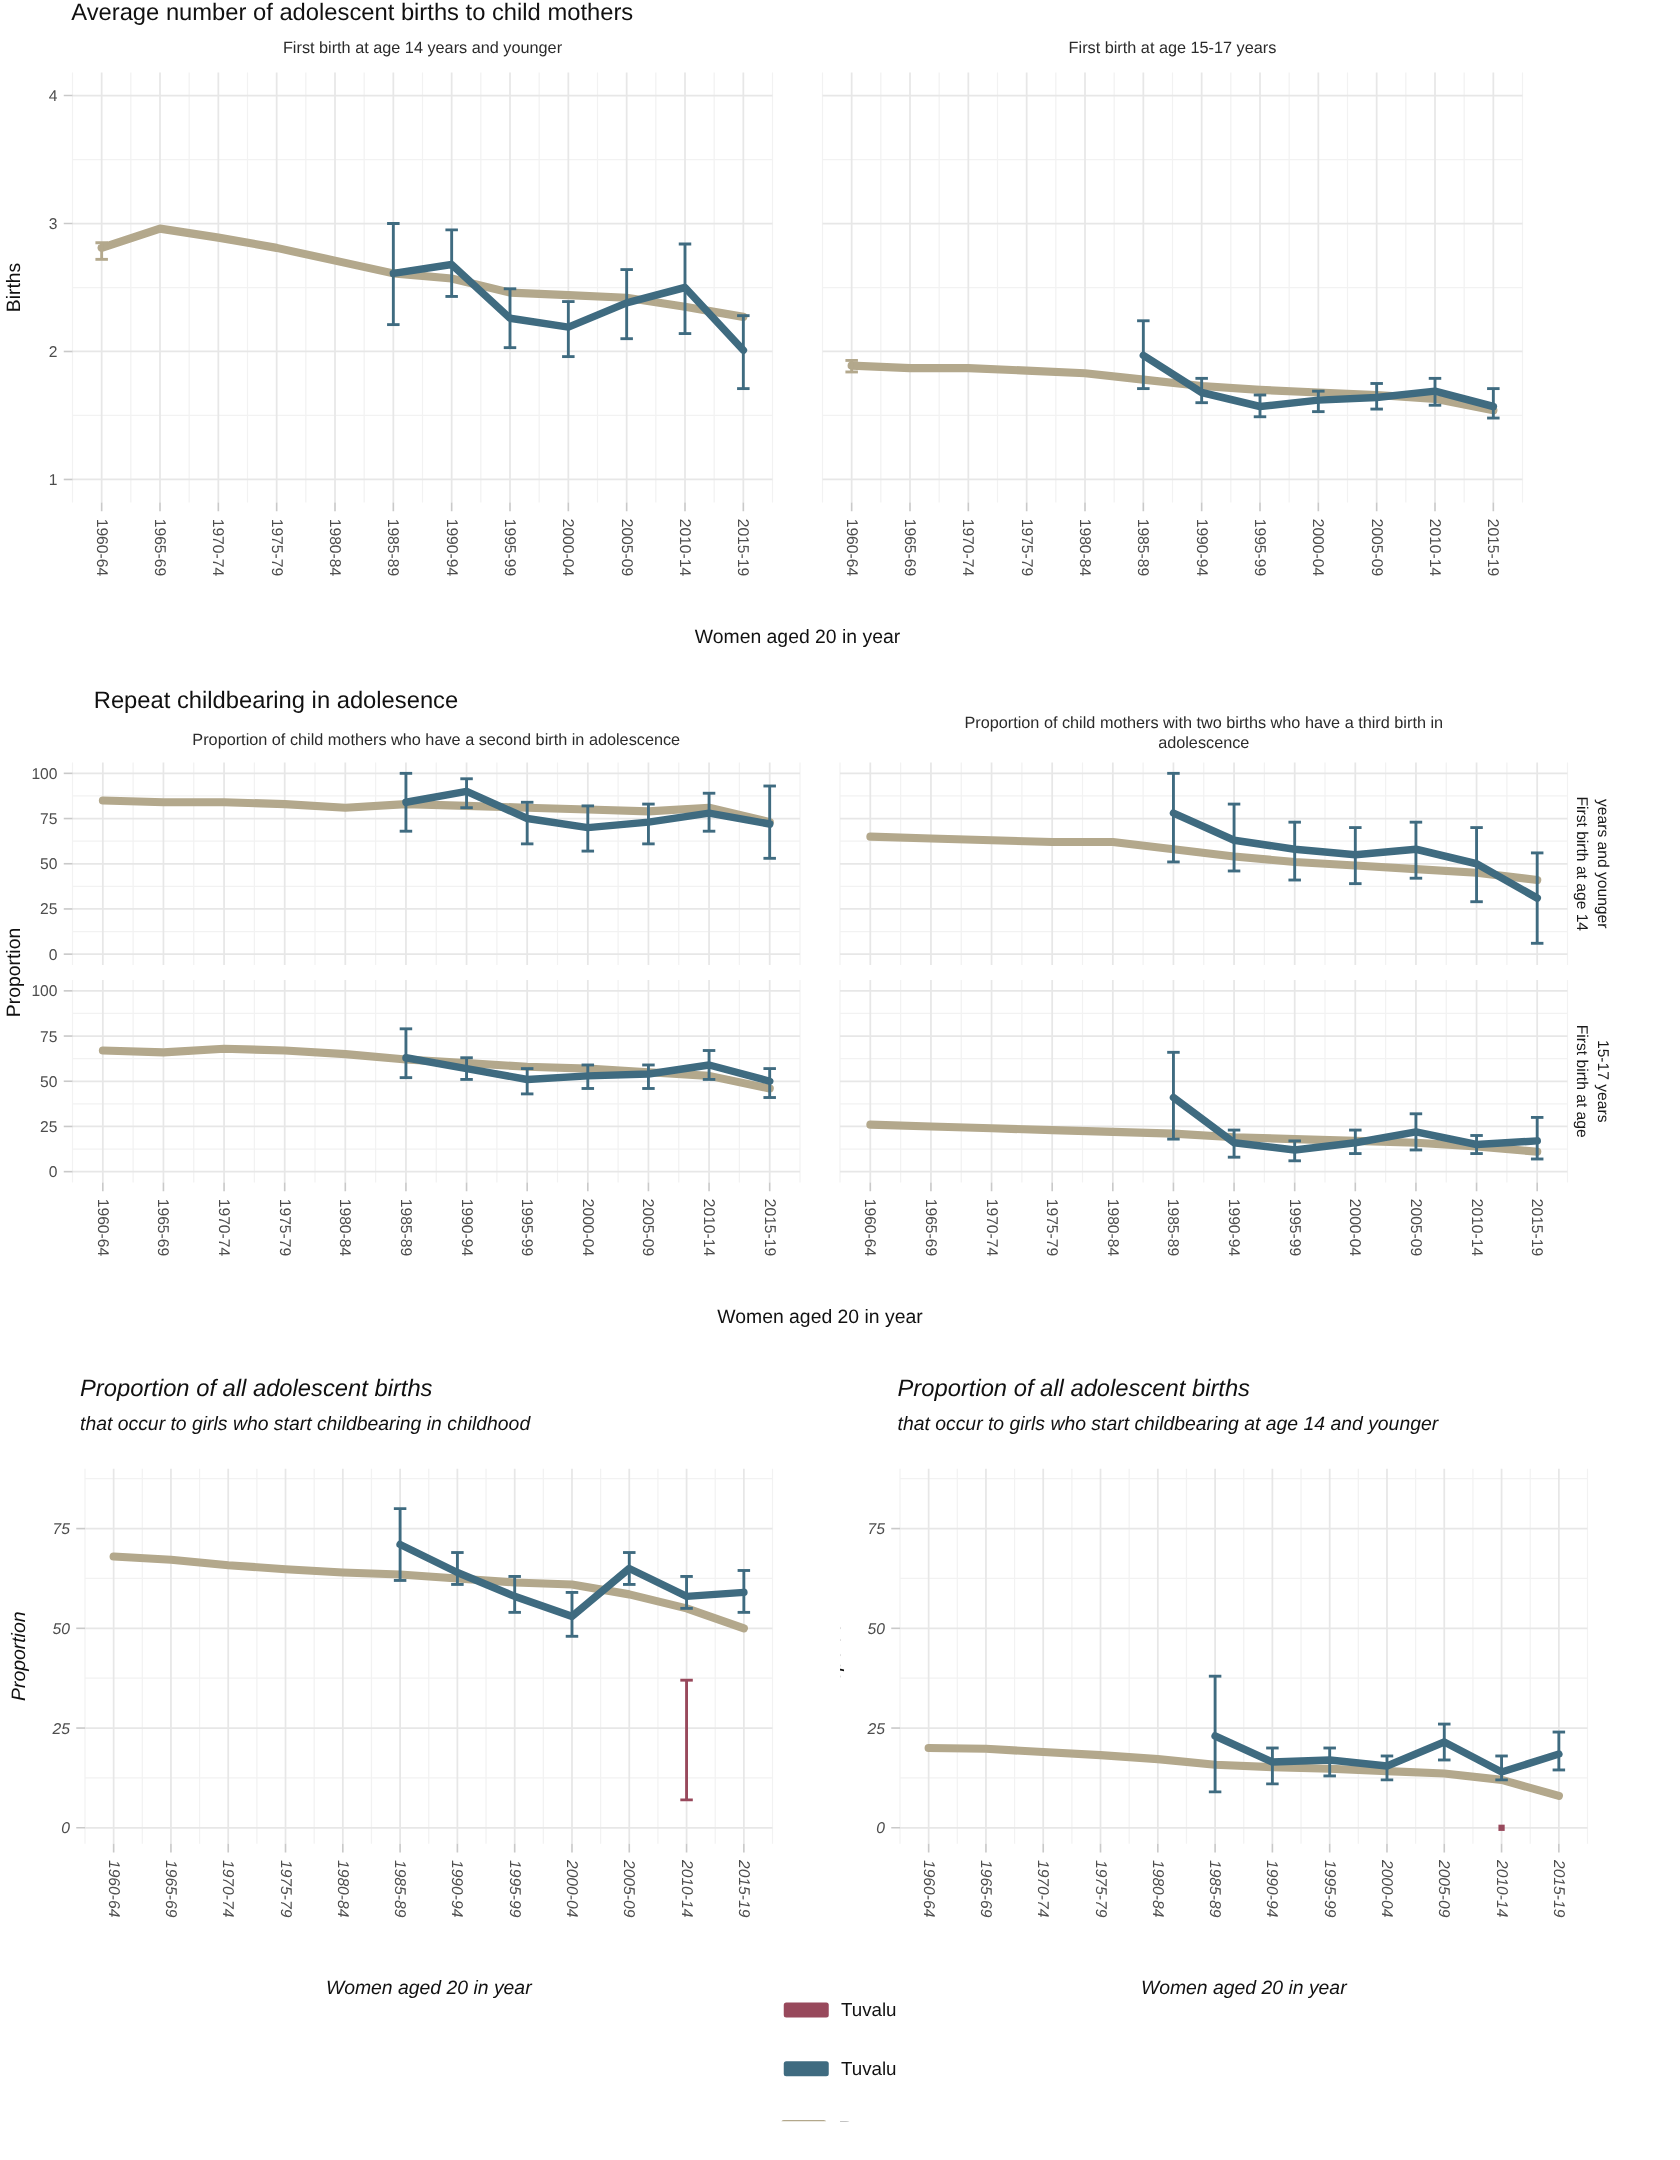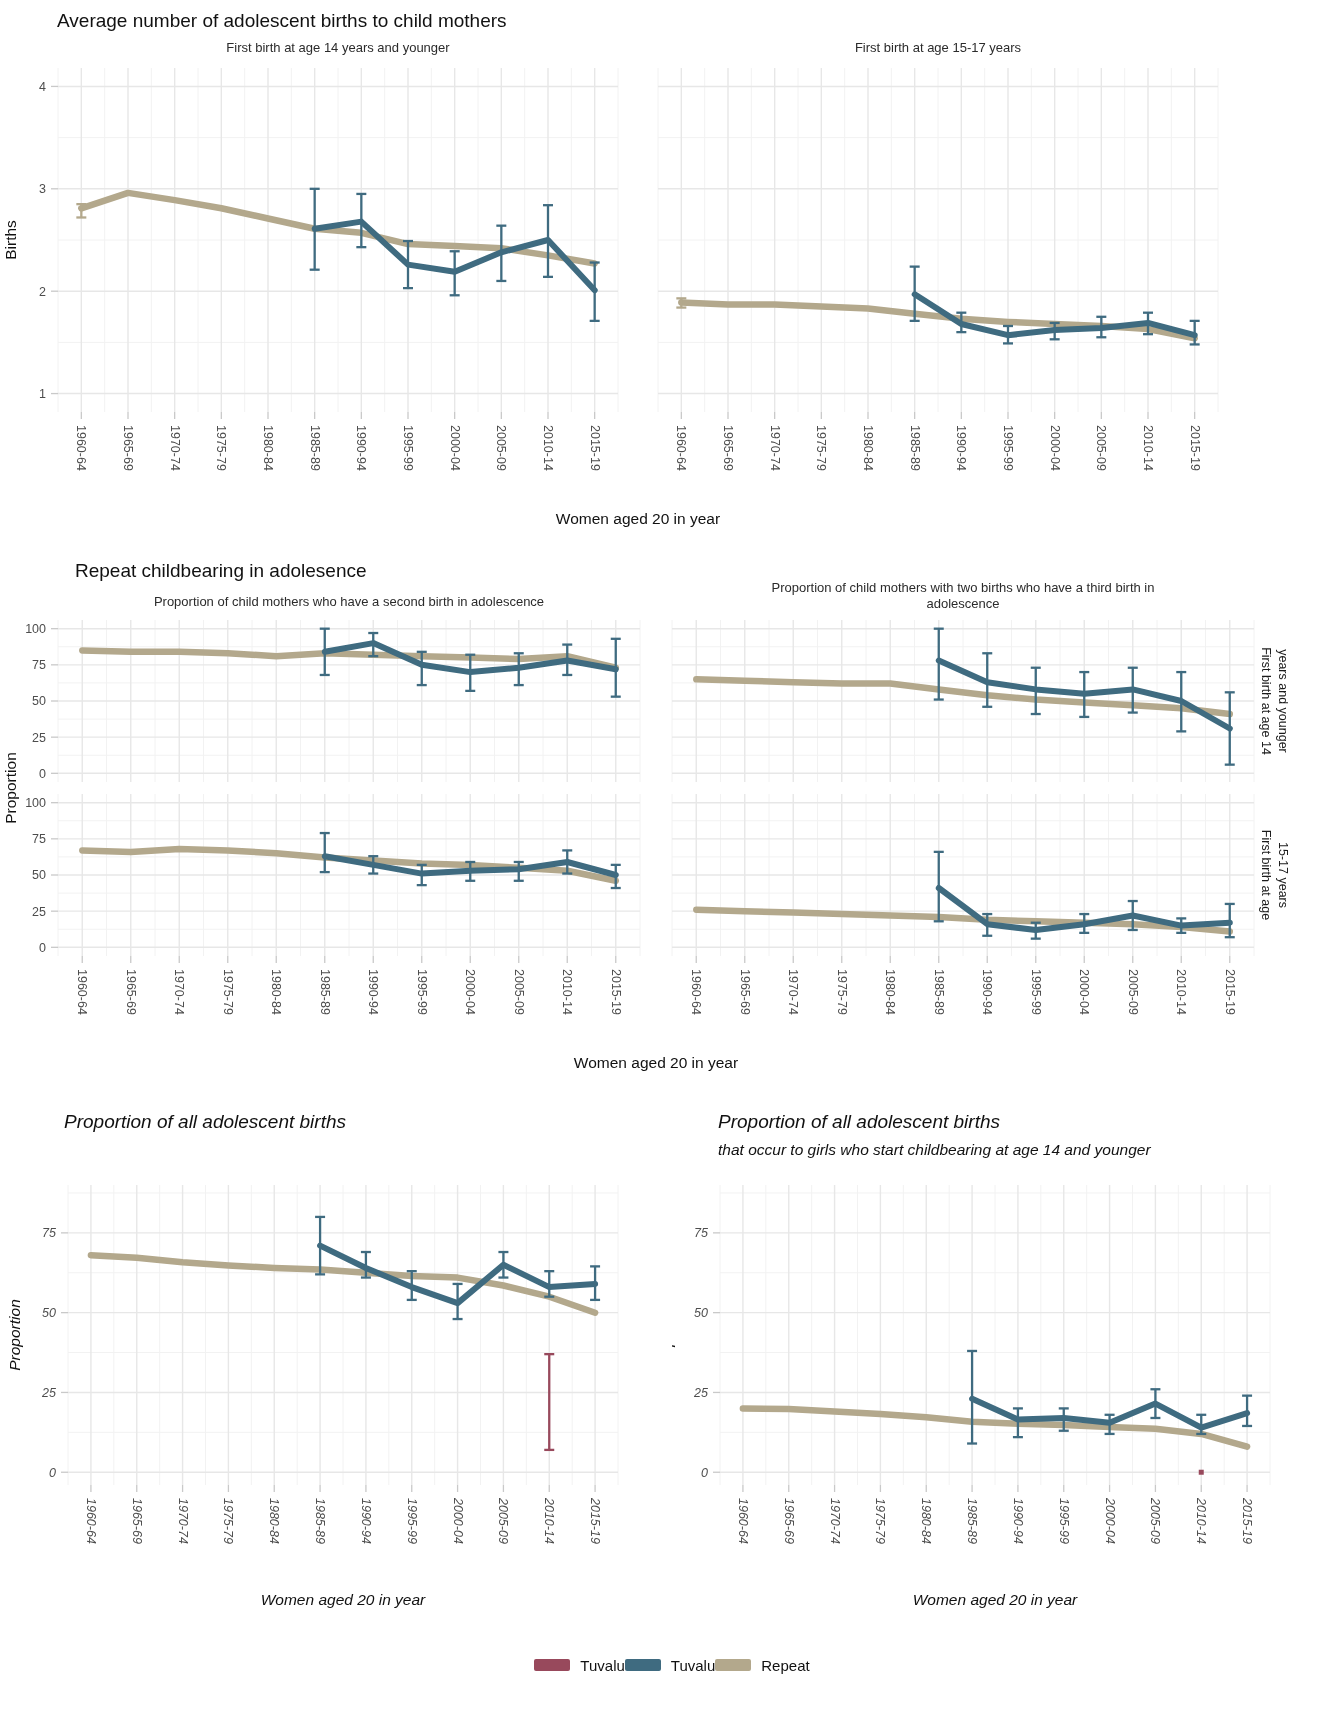--- a/index.html
+++ b/index.html
@@ -1,29 +1,29 @@
 <!DOCTYPE html>
 <html><head>
 <meta charset="utf-8">
 <style>
   html,body{margin:0;padding:0;background:#ffffff;}
   body{width:1344px;font-family:"Liberation Sans","DejaVu Sans",sans-serif;color:#111;}
-  .fig{width:1344px;padding-top:10px;}
+  .fig{width:1344px;}
   .sec-title{font-size:19px;font-weight:400;color:#111;margin:0;}
   .sub-title{font-size:15.5px;font-weight:400;color:#111;margin:8px 0 0 0;}
   #sec-births .sec-title{margin-left:57px;}
   #sec-repeat .sec-title{margin-left:75px;margin-top:28px;}
   .bottom-row{display:flex;flex-direction:row;margin-top:24px;}
   .half{width:672px;font-style:italic;}
   .half .titles{height:64px;}
   .half.left .titles{padding-left:64px;}
   .half.right .titles{padding-left:46px;}
   svg{display:block;}
   svg text{font-family:"Liberation Sans","DejaVu Sans",sans-serif;}
-  .legend{display:flex;justify-content:center;align-items:center;margin:26px 0 24px 0;height:36px;}
+  .legend{display:flex;justify-content:center;align-items:center;gap:30px;margin:26px 0 24px 0;height:36px;flex-direction:column;}
   .legend-item{display:flex;align-items:center;gap:10px;}
   .swatch{display:inline-block;width:36px;height:12px;border-radius:2px;background:#999;}
   .legend-label{font-size:15px;color:#111;}
 </style>
 </head>
 <body>
 
 <div class="fig">
 
   <section id="sec-births">
@@ -516,20 +516,21 @@
         <text x="1283" y="293" fill="#1a1a1a" font-size="12.5" text-anchor="middle" dy="0.35em" transform="rotate(90 1283 293)">15-17 years</text>
         <text x="16" y="206" fill="#111111" font-size="15.5" text-anchor="middle" transform="rotate(-90 16 206)">Proportion</text>
         <text x="656" y="486" fill="#111111" font-size="15.5" text-anchor="middle">Women aged 20 in year</text>
       </svg>
   </section>
 
   <section class="bottom-row">
     <div class="half left">
       <div class="titles">
         <h2 class="sec-title">Proportion of all adolescent births</h2>
+        <h3 class="sub-title">that occur to girls who start childbearing in childhood</h3>
       </div>
       <svg id="svg-prop-left" width="672" height="446">
           <line x1="68" y1="10" x2="68" y2="310" stroke="#f2f2f2" stroke-width="1"></line>
           <line x1="113.83333333333334" y1="10" x2="113.83333333333334" y2="310" stroke="#f2f2f2" stroke-width="1"></line>
           <line x1="159.66666666666669" y1="10" x2="159.66666666666669" y2="310" stroke="#f2f2f2" stroke-width="1"></line>
           <line x1="205.5" y1="10" x2="205.5" y2="310" stroke="#f2f2f2" stroke-width="1"></line>
           <line x1="251.33333333333334" y1="10" x2="251.33333333333334" y2="310" stroke="#f2f2f2" stroke-width="1"></line>
           <line x1="297.16666666666663" y1="10" x2="297.16666666666663" y2="310" stroke="#f2f2f2" stroke-width="1"></line>
           <line x1="343" y1="10" x2="343" y2="310" stroke="#f2f2f2" stroke-width="1"></line>
           <line x1="388.8333333333333" y1="10" x2="388.8333333333333" y2="310" stroke="#f2f2f2" stroke-width="1"></line>

